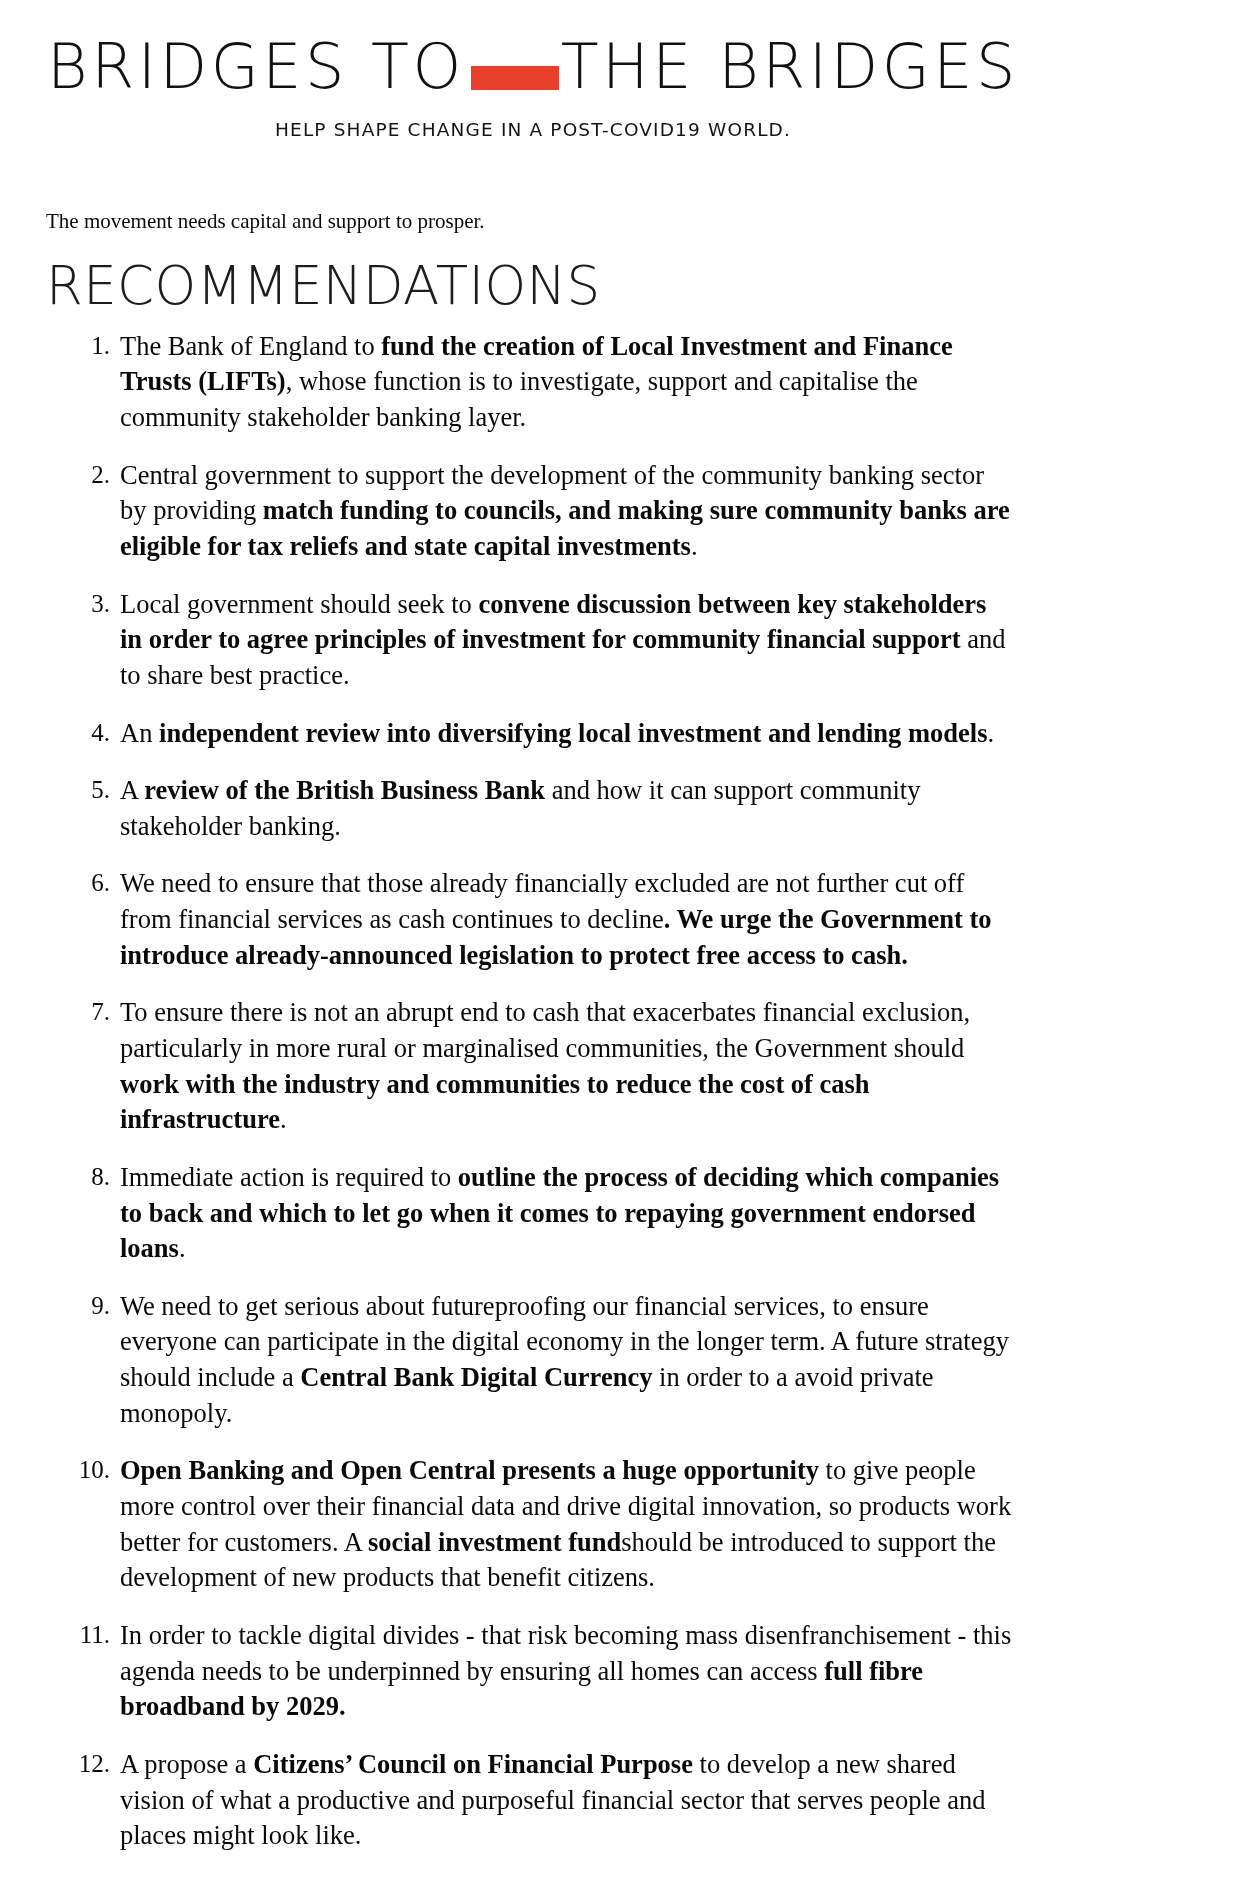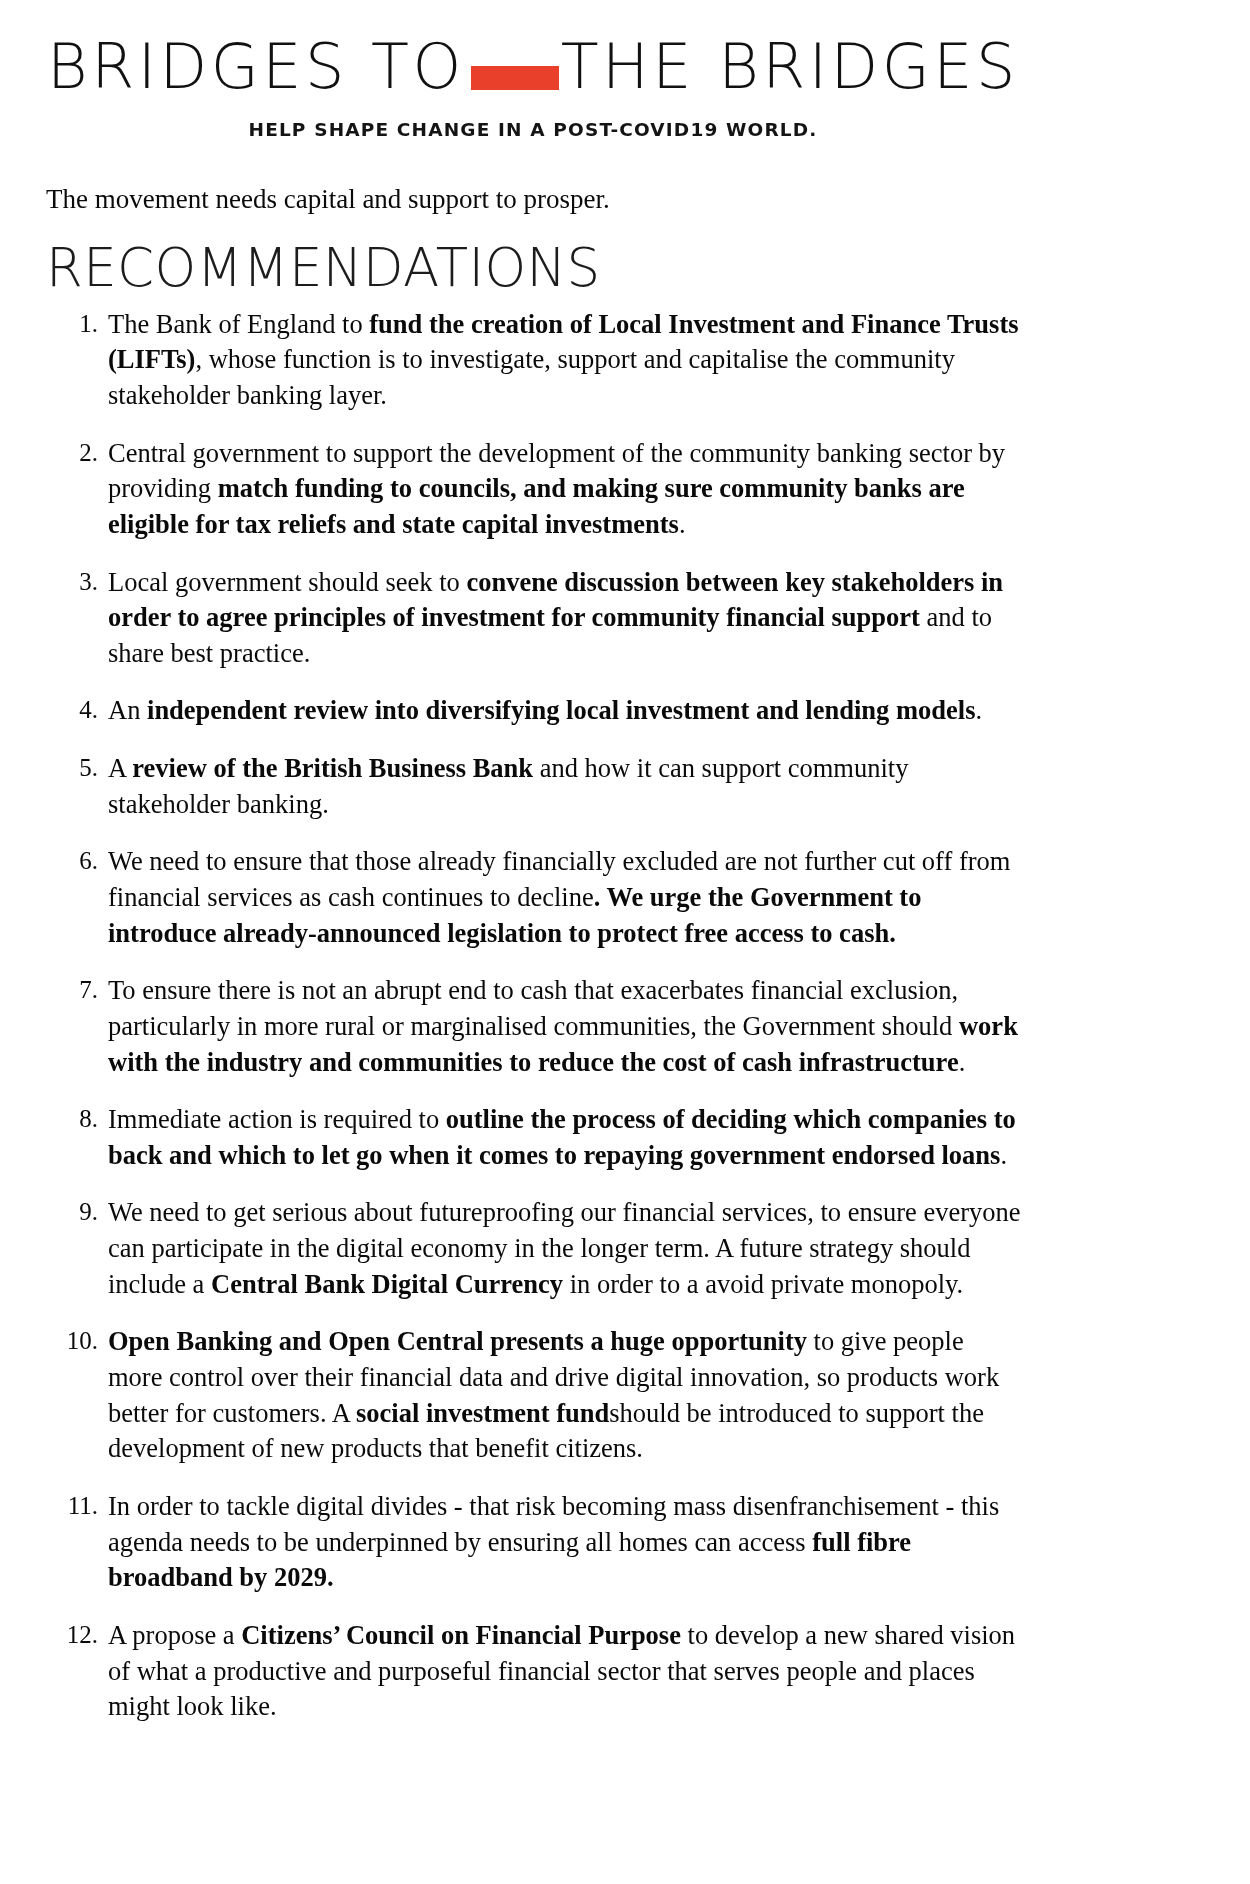--- a/index.html
+++ b/index.html
@@ -48,50 +48,50 @@
     background: #e8402a;
     margin: 22px 2px 0 6px;
     flex: none;
   }
   .logo-word-right {
     white-space: pre;
   }
   .tagline {
     margin-top: 20px;
     font-family: "DejaVu Sans", sans-serif;
-    font-weight: 700;
+    font-weight: 400;
     font-size: 18.5px;
     letter-spacing: 1.15px;
     color: #141414;
   }
 
   
   .content {
     padding: 0 26px 0 30px;
   }
   .intro-para {
-    margin: 42px 0 0 0;
-    font-size: 27px;
+    margin: 68px 0 0 0;
+    font-size: 21px;
     line-height: 1.32;
     color: #0a0a0a;
   }
   .section-title {
     font-family: "DejaVu Sans", sans-serif;
     font-weight: 300;
     font-size: 53px;
     letter-spacing: 0.4px;
     color: #1c1c1c;
     margin: 20px 0 8px 0;
     line-height: 1.15;
   }
 
   
   ol.rec-list {
     list-style: none;
-    margin: 0;
+    margin: 12px;
     padding: 0;
     counter-reset: rec;
     font-family: Liberation Serif, serif;
   }
   ol.rec-list > li {
     counter-increment: rec;
     position: relative;
     padding-left: 62px;
     margin-bottom: 22px;
     font-size: 26.5px;

